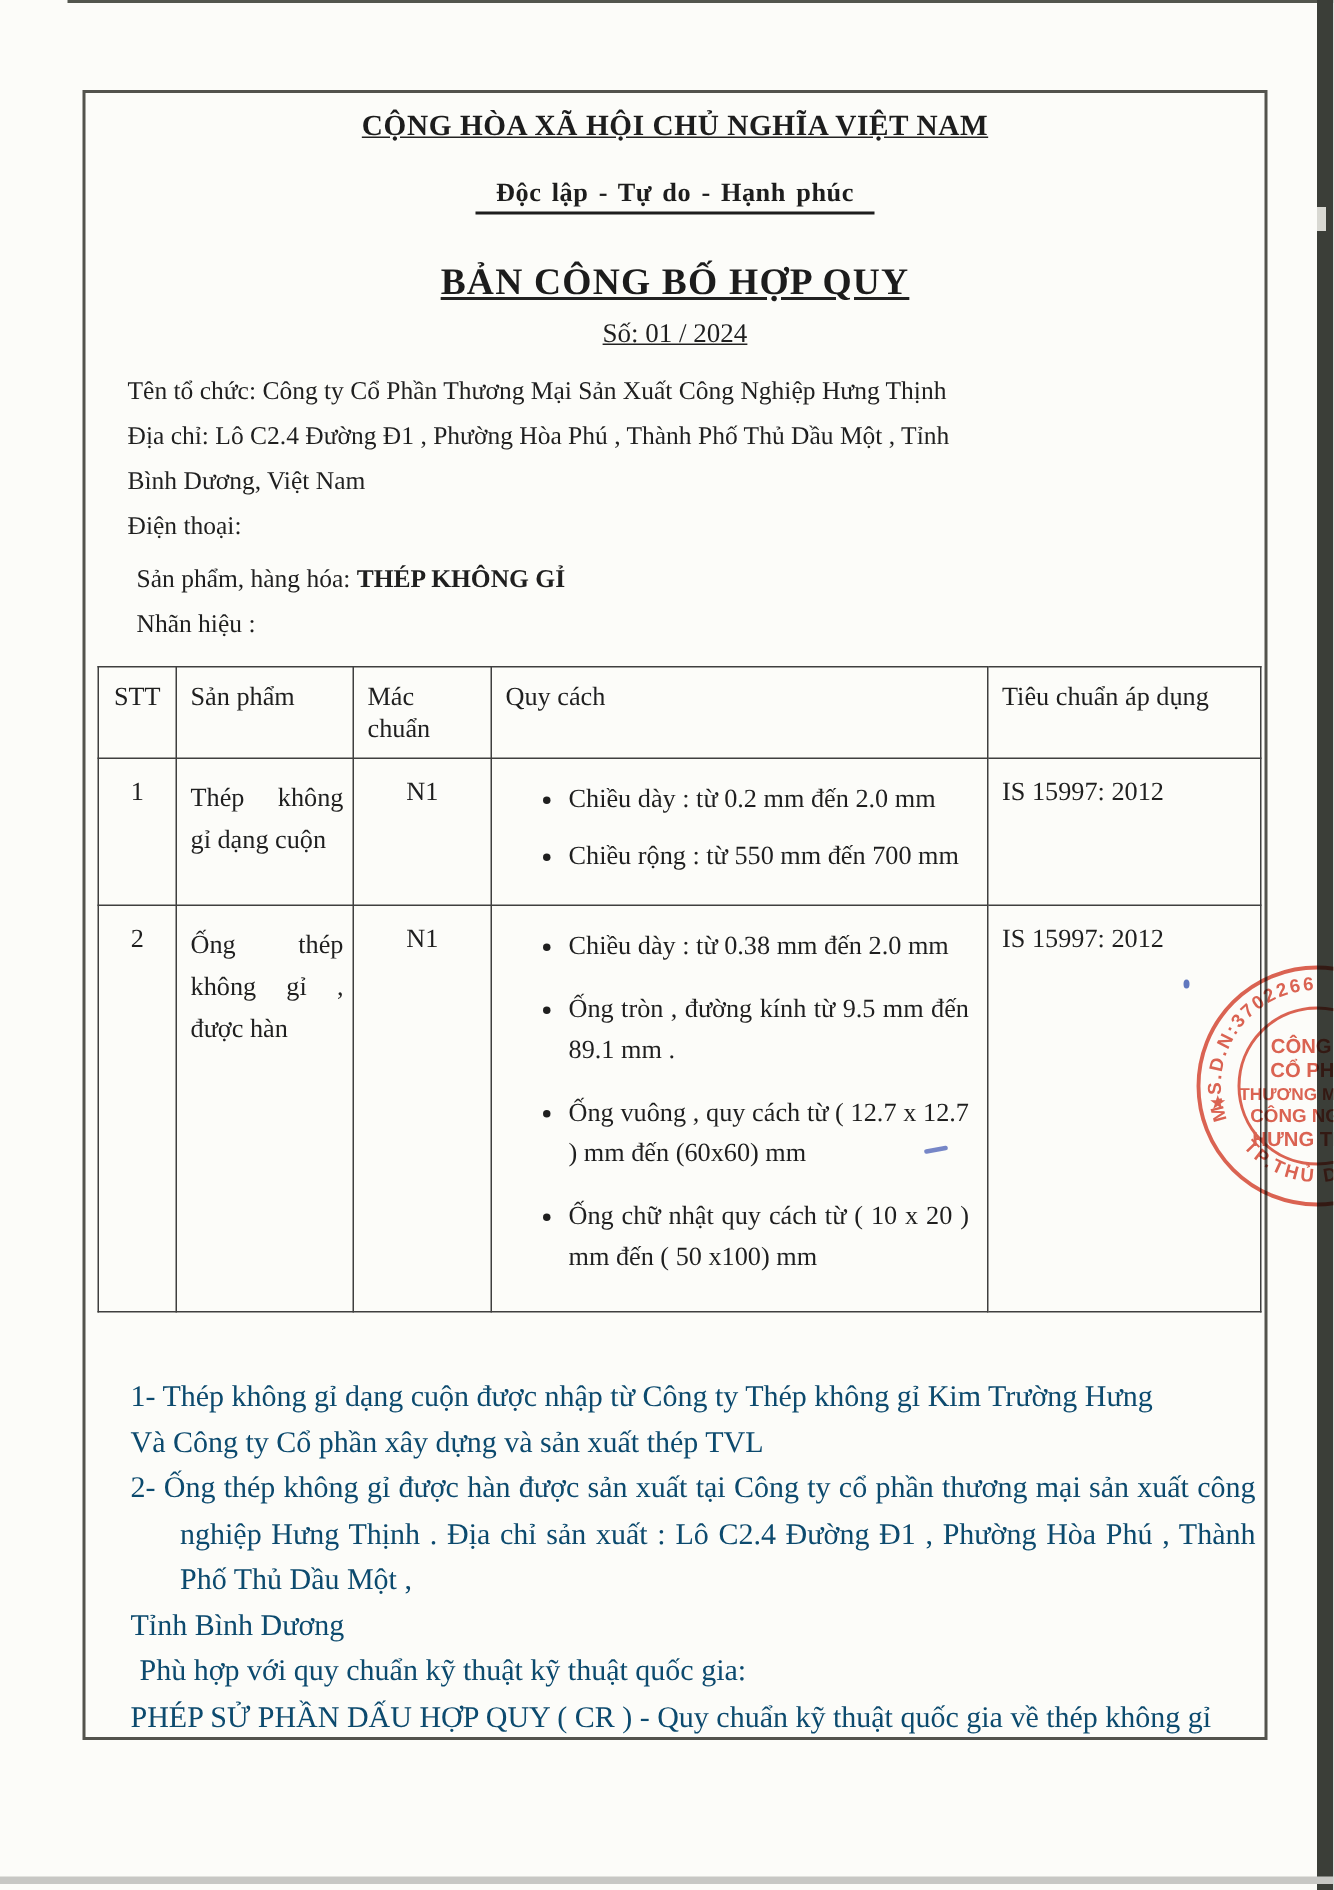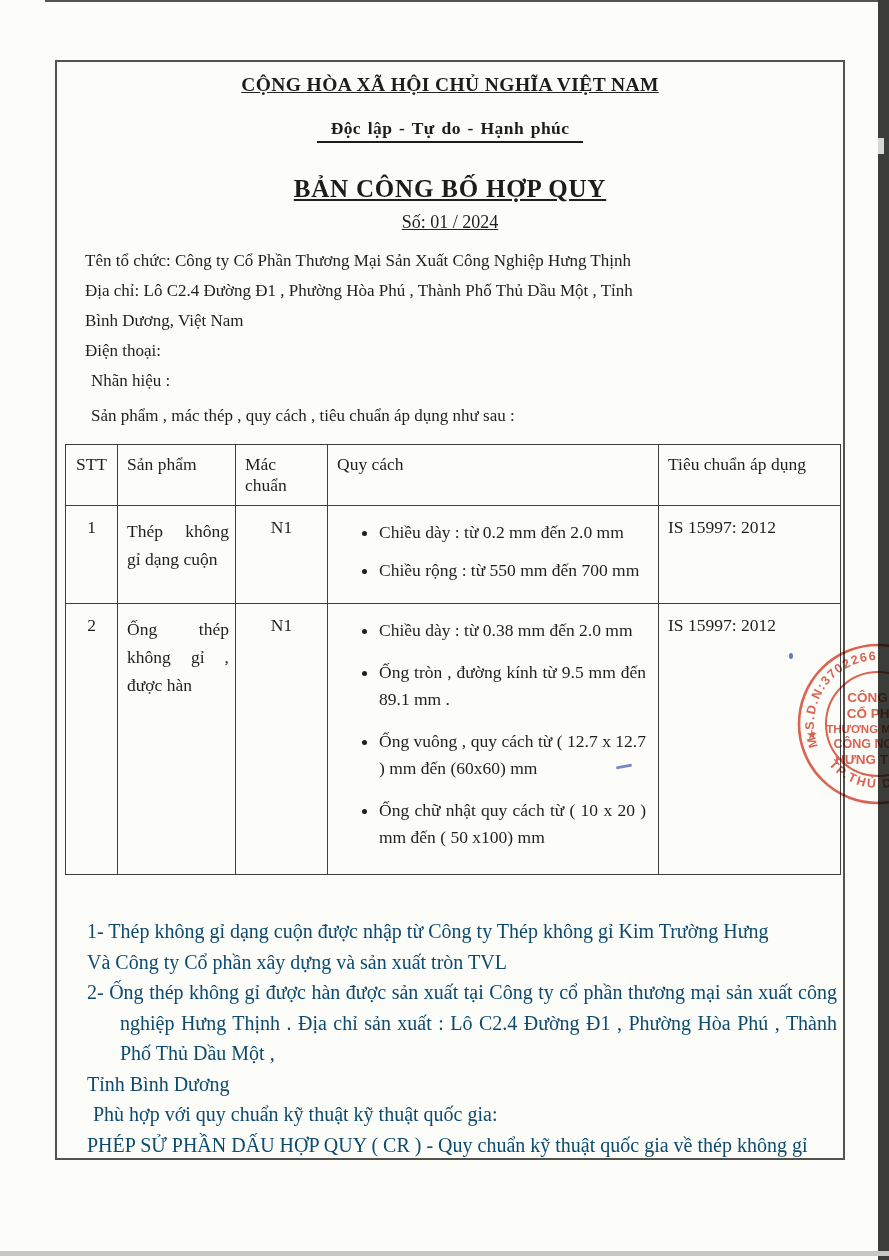--- a/index.html
+++ b/index.html
@@ -90,22 +90,22 @@
       <div class="nat-line2">Độc lập - Tự do - Hạnh phúc</div>
       <div class="doc-title">BẢN CÔNG BỐ HỢP QUY</div>
       <div class="doc-number">Số: 01 / 2024</div>
     </div>
 
     <div class="info-block">
       <p>Tên tổ chức: Công ty Cổ Phần Thương Mại Sản Xuất Công Nghiệp Hưng Thịnh</p>
       <p>Địa chỉ: Lô C2.4 Đường Đ1 , Phường Hòa Phú , Thành Phố Thủ Dầu Một , Tỉnh</p>
       <p>Bình Dương, Việt Nam</p>
       <p>Điện thoại:</p>
+      <p class="indent gap-top"><span>Sản phẩm, hàng hóa: </span><span class="bold">THÉP KHÔNG GỈ</span></p>
       <p class="indent">Nhãn hiệu :</p>
-      <p class="indent gap-top">Sản phẩm , mác thép , quy cách , tiêu chuẩn áp dụng như sau :</p>
     </div>
 
     <table class="spec">
       <colgroup>
           <col class="c1">
           <col class="c2">
           <col class="c3">
           <col class="c4">
           <col class="c5">
         </colgroup>
@@ -141,21 +141,21 @@
             <li>Ống chữ nhật quy cách từ ( 10 x 20 ) mm đến ( 50 x100) mm</li>
           </ul>
         </td>
         <td class="std">IS 15997: 2012</td>
       </tr>
     </tbody>
       </table>
 
     <div class="notes">
       <p class="line">1-  Thép không gỉ dạng cuộn được nhập từ Công ty Thép không gỉ Kim Trường Hưng</p>
-      <p class="line">Và Công ty Cổ phần xây dựng và sản xuất tròn TVL</p>
+      <p class="line">Và Công ty Cổ phần xây dựng và sản xuất thép TVL</p>
       <p class="line hang">2-  Ống thép không gỉ được hàn được sản xuất tại Công ty cổ phần thương mại sản xuất công nghiệp Hưng Thịnh . Địa chỉ sản xuất : Lô C2.4 Đường Đ1 , Phường Hòa Phú , Thành Phố Thủ Dầu Một ,</p>
       <p class="line">Tỉnh Bình Dương</p>
       <p class="line indent">Phù hợp với quy chuẩn kỹ thuật kỹ thuật quốc gia:</p>
       <p class="line outdent">PHÉP SỬ PHẦN DẤU HỢP QUY ( CR ) -  Quy chuẩn kỹ thuật quốc gia về thép không gỉ</p>
     </div>
 
   </div>
 
   <svg class="stamp" viewBox="0 0 224 224">
     <defs>

